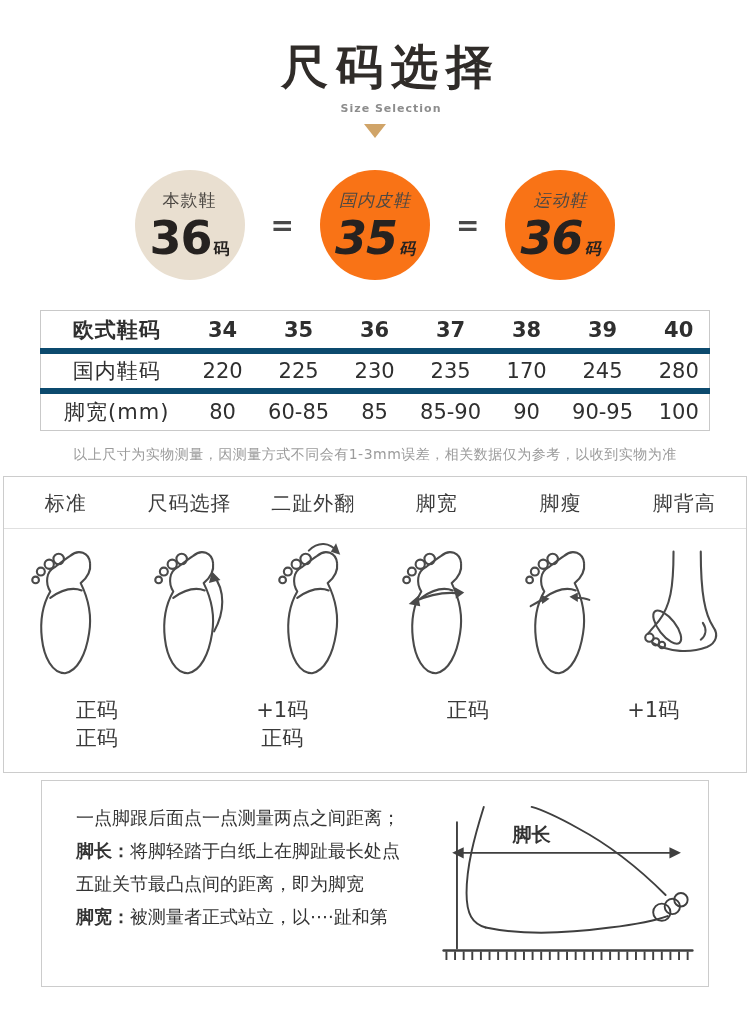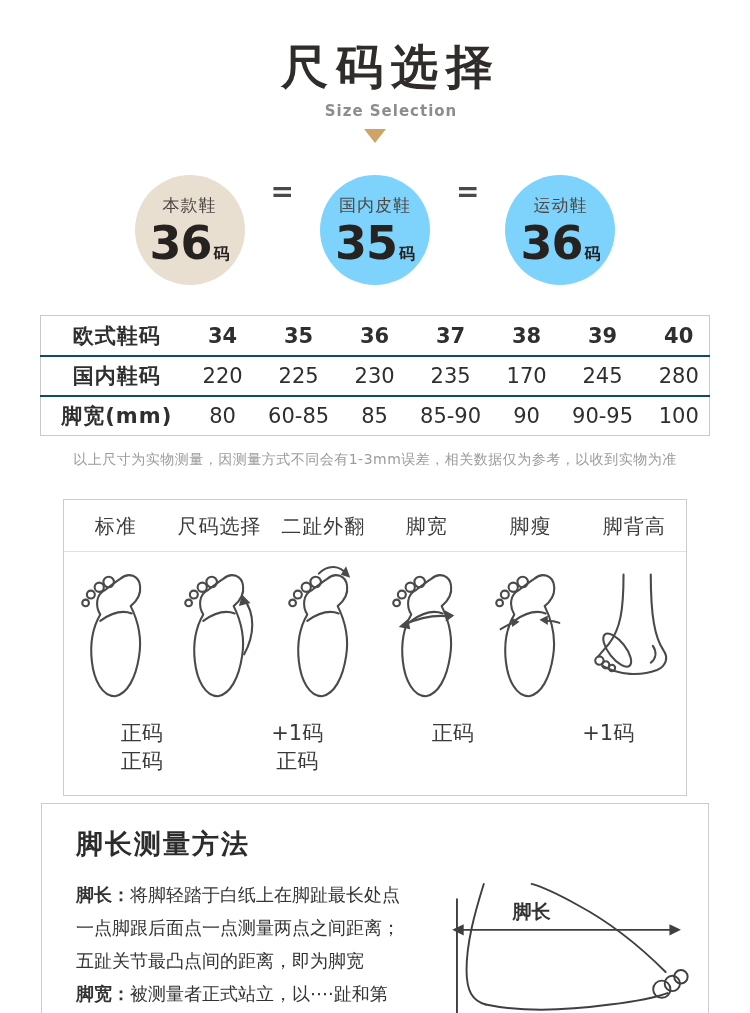--- a/index.html
+++ b/index.html
@@ -9,58 +9,58 @@
     font-family:"DejaVu Sans", sans-serif; color:#333;
   }
   
   .page-title {
     margin-top:39px; text-align:center;
     font-family:"DejaVu Serif", serif; font-weight:bold;
     font-size:47px; letter-spacing:8px; color:#302c29; line-height:1.2;padding-left:32px;
   }
   .page-subtitle {
     margin-top:7px; text-align:center;
-    font-size:15px; font-weight:bold; color:#8d8d8d; letter-spacing:1px;margin-left:32px;
+    font-size:11px; font-weight:bold; color:#8d8d8d; letter-spacing:1px;margin-left:32px;
   }
   .down-triangle {
     width:0; height:0; margin:9px auto 0;
     border-left:11px solid transparent; border-right:11px solid transparent;
     border-top:14px solid #d0a468;
   }
   
-  .circles-row { display:flex; justify-content:center; margin-top:32px; }
+  .circles-row { display:flex; justify-content:center; align-items:center; margin-top:32px; }
   .size-circle {
     width:110px; height:110px; border-radius:50%;
     display:flex; flex-direction:column; align-items:center; justify-content:center;
   }
   .size-circle.highlight { background:#e9dfd0; }
-  .size-circle.gray { background:#7dd3fc; }
+  .size-circle.gray { background:#f97316;font-style:italic; }
   .circle-label { font-size:17px; color:#4c4843; letter-spacing:1px; }
   .circle-value-row { display:flex; align-items:flex-end; line-height:1; margin-top:3px; }
   .circle-value { font-size:46px; font-weight:bold; color:#262220; letter-spacing:-1px; }
   .circle-unit { font-size:16px; font-weight:bold; color:#262220; margin:0 0 4px 2px; }
   .equals-sign { font-size:28px; font-weight:bold; color:#4a4a4a; margin:0 26px; }
   
   table.size-table {
     width:670px; margin:30px auto 0; border-collapse:collapse;
     border:1px solid #c9c9c9; font-size:21px; color:#2f2f2f;
   }
-  table.size-table tr { border-bottom:2px solid #0c4a6e; }
+  table.size-table tr { border-bottom:6px solid #0c4a6e; }
   table.size-table tr:last-child { border-bottom:none; }
   table.size-table td { height:40px; text-align:center; vertical-align:middle; }
-  td.row-label { width:152px; font-weight:bold; letter-spacing:1px; }
+  td.row-label { width:152px; font-weight:normal; letter-spacing:1px; }
   tr.bold-row td { font-weight:bold; }
   
   .measure-note {
     margin-top:15px; text-align:center;
     font-size:14px; color:#9b9b9b; letter-spacing:0.5px;
   }
   
   .foot-panel {
-    width:624px; margin:30px auto 0; border:1px solid #cccccc;
+    width:744px; margin:12px auto 0; border:1px solid #cccccc;
   }
   .foot-head-row {
     display:grid; grid-template-columns:repeat(6,1fr);
     padding:13px 0 11px; border-bottom:1px solid #e0e0e0;
   }
   .foot-head-row .foot-type-label { text-align:center; font-size:20px; color:#3c3c3c; letter-spacing:1px; }
   .foot-icons-row { display:grid; grid-template-columns:repeat(6,1fr); padding:8px 0 0; }
   .foot-icons-row .cell { display:flex; justify-content:center; align-items:center; }
   .foot-results-row { display:grid; grid-template-columns:repeat(4,1fr); padding:6px 0 20px; }
   .foot-results-row .foot-type-result { text-align:center; font-size:21px; color:#3a3a3a; }
@@ -227,25 +227,24 @@
     <div class="foot-type-result">正码</div>
     <div class="foot-type-result">+1码</div>
     <div class="foot-type-result">正码</div>
     <div class="foot-type-result">+1码</div>
     <div class="foot-type-result">正码</div>
     <div class="foot-type-result">正码</div>
   </div>
 </div>
 
 <div class="measure-panel">
-  <h2 class="measure-title">脚长测量方法</h2>
   <div class="measure-content">
     <div class="measure-text">
+      <div><span class="lead"></span><span>一点脚跟后面点一点测量两点之间距离；</span></div>
       <div><span class="lead">脚长：</span><span>将脚轻踏于白纸上在脚趾最长处点</span></div>
-      <div><span class="lead"></span><span>一点脚跟后面点一点测量两点之间距离；</span></div>
       <div><span class="lead"></span><span>五趾关节最凸点间的距离，即为脚宽</span></div>
       <div><span class="lead">脚宽：</span><span>被测量者正式站立，以⋯·趾和第</span></div>
     </div>
     <div class="measure-diagram">
       <svg width="268" height="157" viewBox="0 0 280 164">
         <g fill="none" stroke="#3f3f3f" stroke-width="2" stroke-linecap="round">
           <path d="M24,18 L24,150"></path>
           <path d="M28,50 L246,50"></path>
           <path d="M52,2 C42,34 34,64 34,92 C34,114 40,124 54,128"></path>
           <path d="M54,128 C92,136 140,134 184,128 C208,125 228,122 244,116"></path>

